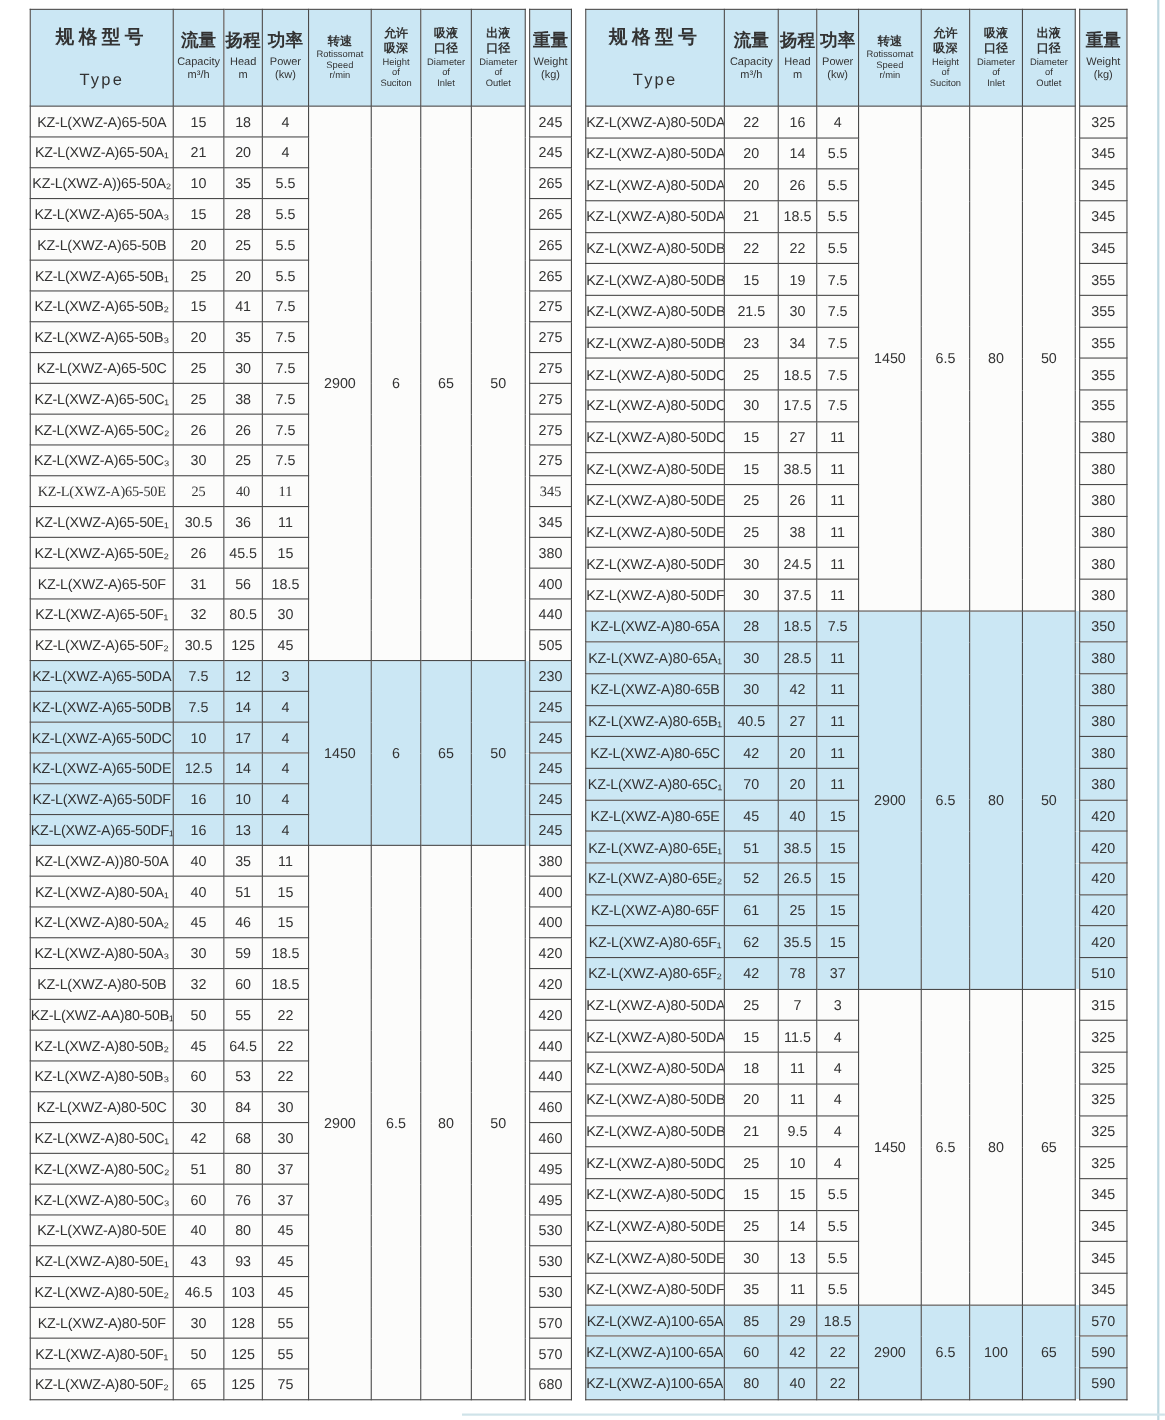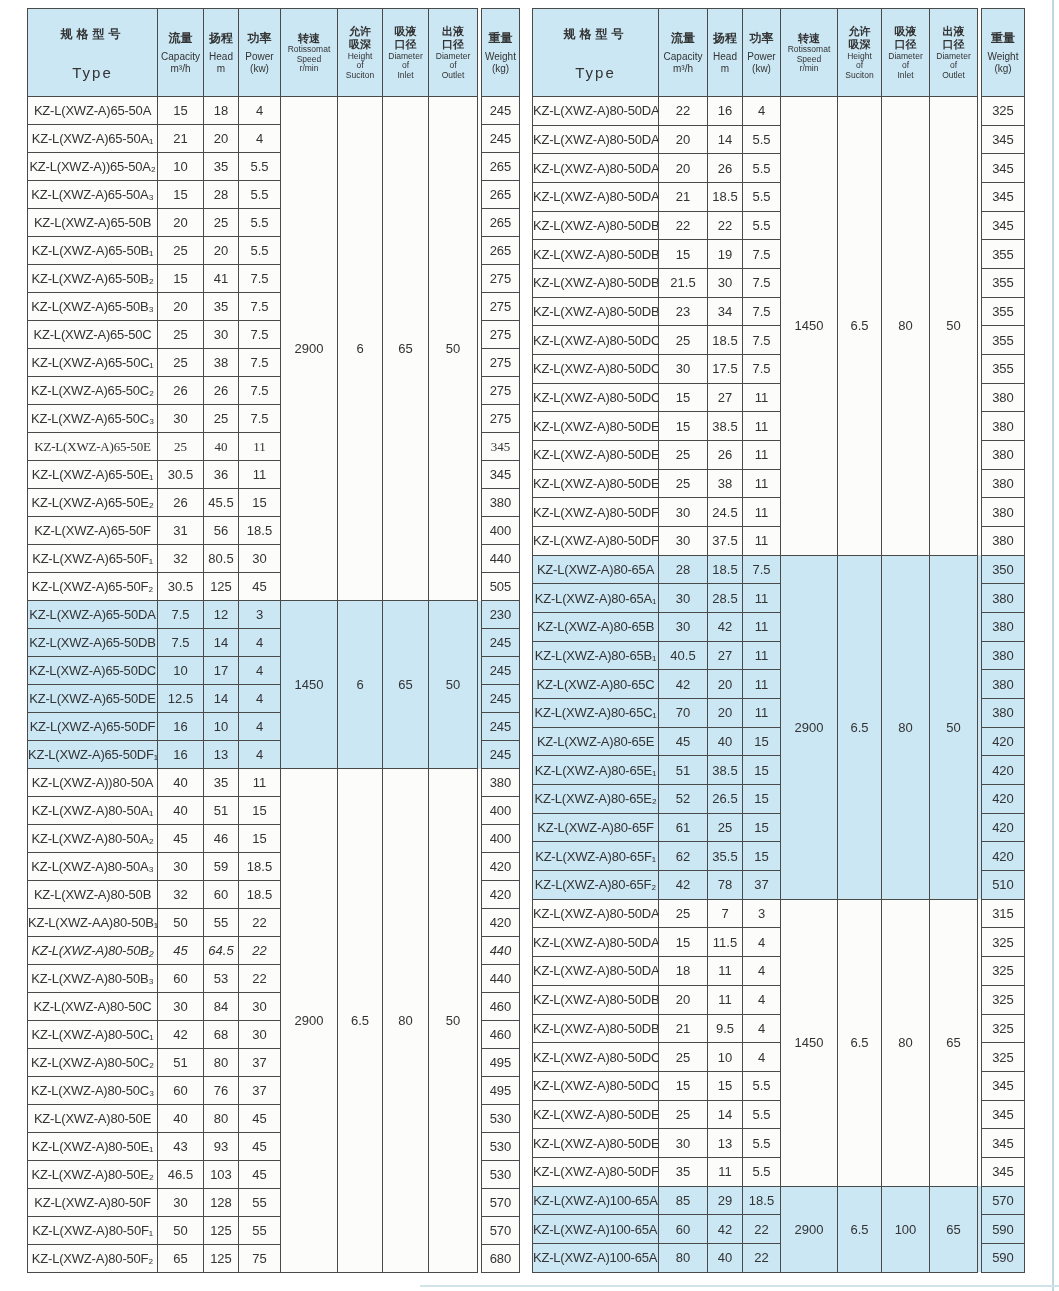--- a/index.html
+++ b/index.html
@@ -25,23 +25,23 @@
   table.spec td.gap, table.spec th.gap { border:none; background:#ffffff; }
   table.spec tr.hl td { background:#cbe7f4; }
   table.spec tr.hl td.gap { background:#cbe7f4; }
   table.spec th { background:#cbe7f4; font-weight:normal; }
 
   td.model { text-align:left; padding-left:5px; font-size:11.5px; letter-spacing:-0.2px; }
   td.num { font-size:13px; }
   td.merged { font-size:13.5px; }
   td.weight { font-size:13px; }
 
-  th .zh { font-size:12px; font-weight:bold; line-height:14px; margin-bottom:6px; }
+  th .zh { font-size:16px; font-weight:bold; line-height:14px; margin-bottom:6px; }
   th .en { font-size:10px; line-height:11.5px; }
-  th.h-type .zh { font-size:12px; letter-spacing:4px; margin-bottom:26px; }
+  th.h-type .zh { font-size:17px; letter-spacing:4px; margin-bottom:26px; }
   th.h-type .en { font-size:15px; letter-spacing:2px; }
   th.h-small .zh { font-size:11px; line-height:12.5px; margin-bottom:1px; }
   th.h-small .en { font-size:8.5px; line-height:9.5px; }
 </style>
 </head>
 <body>
 
 <div class="page">
   <div id="tables-mount">
       <table class="spec" style="left: 27px; top: 8px; width: 492px;">
@@ -359,21 +359,21 @@
             <td class="weight">420</td>
           </tr>
           <tr class="" style="height: 28px;">
             <td class="model">KZ-L(XWZ-AA)80-50B₁</td>
             <td class="num">50</td>
             <td class="num">55</td>
             <td class="num">22</td>
             <td class="gap"></td>
             <td class="weight">420</td>
           </tr>
-          <tr class="" style="height: 28px; font-style: italic;">
+          <tr class="" style="height: 28px;">
             <td class="model">KZ-L(XWZ-A)80-50B₂</td>
             <td class="num">45</td>
             <td class="num">64.5</td>
             <td class="num">22</td>
             <td class="gap"></td>
             <td class="weight">440</td>
           </tr>
           <tr class="" style="height: 28px;">
             <td class="model">KZ-L(XWZ-A)80-50B₃</td>
             <td class="num">60</td>

